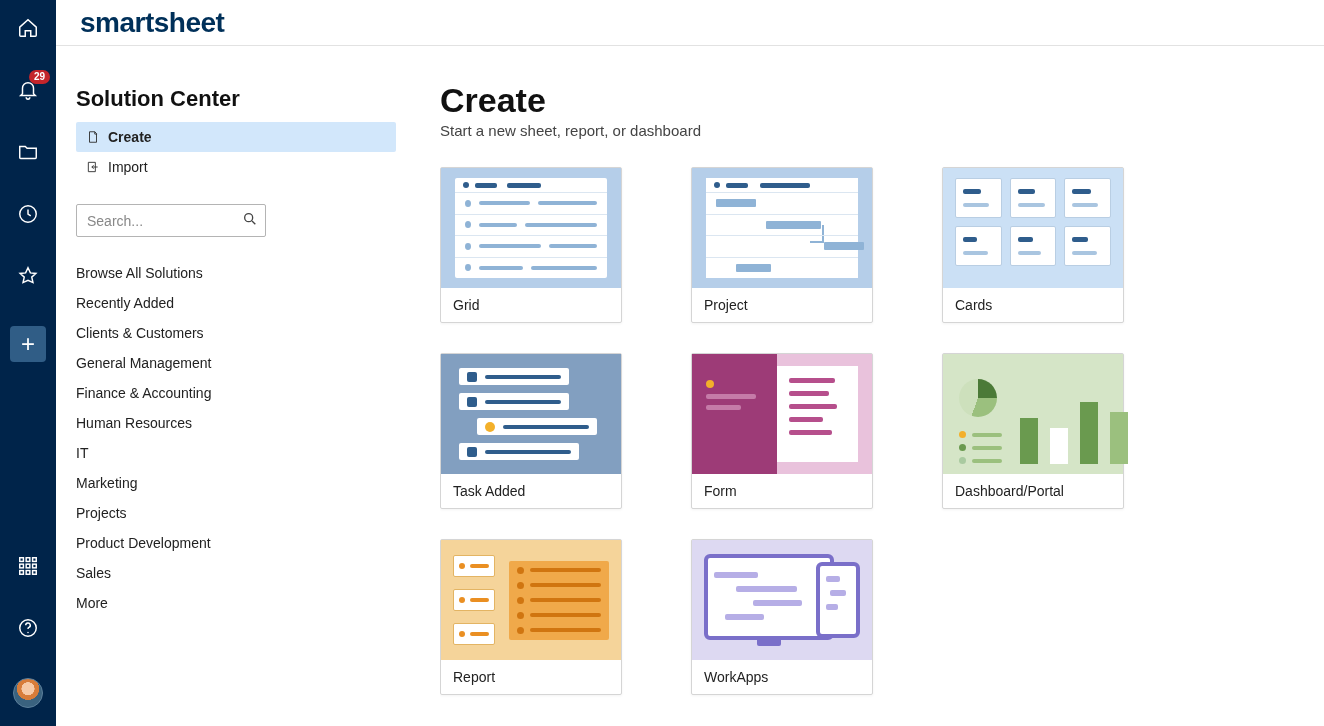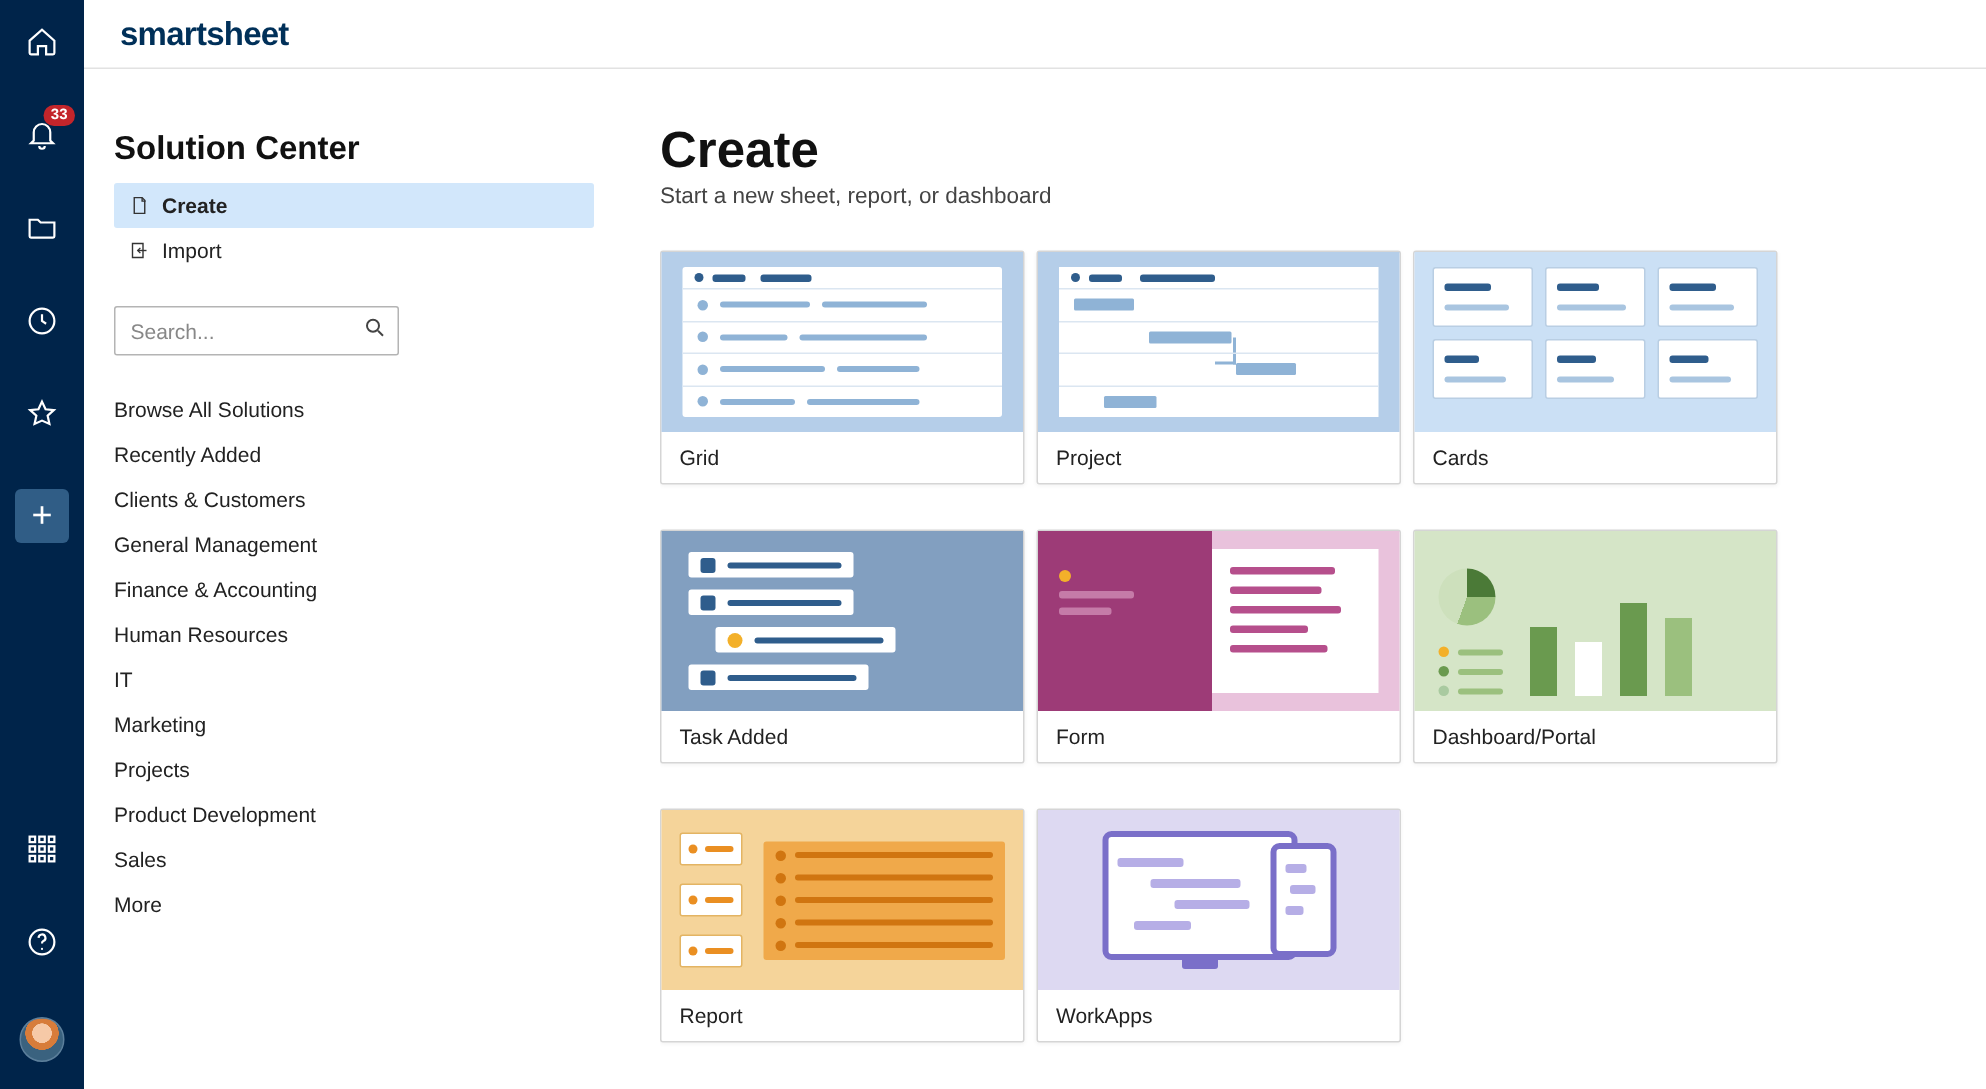--- a/index.html
+++ b/index.html
@@ -13,21 +13,21 @@
   .rail-icon svg{width:22px;height:22px;stroke:#fff;fill:none;stroke-width:1.6;}
   .badge{position:absolute;top:-8px;right:-10px;background:#c3252b;color:#fff;font-size:10px;font-weight:bold;border-radius:10px;padding:1px 5px;line-height:12px;}
   .rail-plus{width:36px;height:36px;background:#305d86;border-radius:4px;color:#fff;font-size:24px;display:flex;align-items:center;justify-content:center;cursor:pointer;margin-top:38px;}
   .rail-spacer{flex:1;}
   .rail-bottom{display:flex;flex-direction:column;align-items:center;gap:38px;padding-bottom:18px;}
   .avatar{width:30px;height:30px;border-radius:50%;background:radial-gradient(circle at 50% 35%,#f6c9a7 0 28%,#d77c3a 29% 48%,transparent 49%),#3a627f;border:1px solid #5c7f9b;cursor:pointer;}
 
   
   .maincol{flex:1;display:flex;flex-direction:column;min-width:0;}
   .logobar{height:46px;border-bottom:1px solid #e2e2e2;display:flex;align-items:center;padding-left:24px;}
-  .logobar .brand{color:#003059;font-size:22px;font-weight:600;letter-spacing:-0.5px;}
+  .logobar .brand{color:#003059;font-size:28px;font-weight:600;letter-spacing:-0.5px;}
 
   .content{flex:1;display:flex;min-height:0;}
 
   
   .sidebar{width:384px;padding:40px 44px 0 20px;}
   .side-title{font-size:22px;font-weight:700;color:#111;margin:0 0 10px 0;padding-left:0;}
   .side-nav{margin-bottom:22px;}
   .side-nav-item{display:flex;align-items:center;gap:8px;padding:7px 10px;font-size:14px;color:#222;border-radius:2px;cursor:pointer;}
   .side-nav-item.active{background:#d2e7fb;font-weight:700;}
   .side-nav-item .nav-ico{width:14px;height:14px;flex:none;}
@@ -40,21 +40,21 @@
   .search-wrap .mag svg{width:16px;height:16px;stroke:#444;fill:none;stroke-width:2;}
 
   .cat-list{display:flex;flex-direction:column;gap:14px;}
   .cat-list .cat{font-size:14px;color:#222;cursor:pointer;}
 
   
   .panel{flex:1;padding:35px 30px 30px 0;overflow:auto;}
   .panel h1{font-size:34px;font-weight:800;color:#111;margin-bottom:2px;}
   .panel .sub{font-size:15px;color:#444;margin-bottom:28px;}
   .cards{display:grid;grid-template-columns:repeat(3,225px);gap:30px 26px;}
-  .card{width:243px;border:1px solid #d5d5d5;border-radius:2px;box-shadow:0 1px 3px rgba(0,0,0,0.05);cursor:pointer;background:#fff;}
+  .card{width:182px;border:1px solid #d5d5d5;border-radius:2px;box-shadow:0 1px 3px rgba(0,0,0,0.05);cursor:pointer;background:#fff;}
   .preview{height:120px;width:100%;}
   .card-label{padding:9px 12px;font-size:14px;color:#222;}
 
   
 
   
   .pv-grid{background:#b5cee9;padding:10px 14px;}
   .pv-grid .sheet{background:#fff;border-radius:2px;height:100%;display:flex;flex-direction:column;}
   .pv-grid .hdr{height:14px;display:flex;align-items:center;gap:6px;padding:0 8px;}
   .pv-grid .dot{width:6px;height:6px;border-radius:50%;background:#2f5d8c;}
@@ -135,21 +135,21 @@
 <div class="app">
 
   <div class="rail">
     <div class="rail-top">
       <div class="rail-icon">
         <svg viewBox="0 0 24 24">
             <path d="M3 11 12 3l9 8v9a1 1 0 0 1-1 1h-5v-6H9v6H4a1 1 0 0 1-1-1z"></path>
           </svg>
       </div>
       <div class="rail-icon">
-        <span class="badge">33</span>
+        <span class="badge">29</span>
         <svg viewBox="0 0 24 24">
             <path d="M6 16V10a6 6 0 1 1 12 0v6l2 2H4z"></path>
             <path d="M10 20a2 2 0 0 0 4 0"></path>
           </svg>
       </div>
       <div class="rail-icon">
         <svg viewBox="0 0 24 24">
             <path d="M3 6h6l2 2h10v10a1 1 0 0 1-1 1H4a1 1 0 0 1-1-1z"></path>
           </svg>
       </div>

